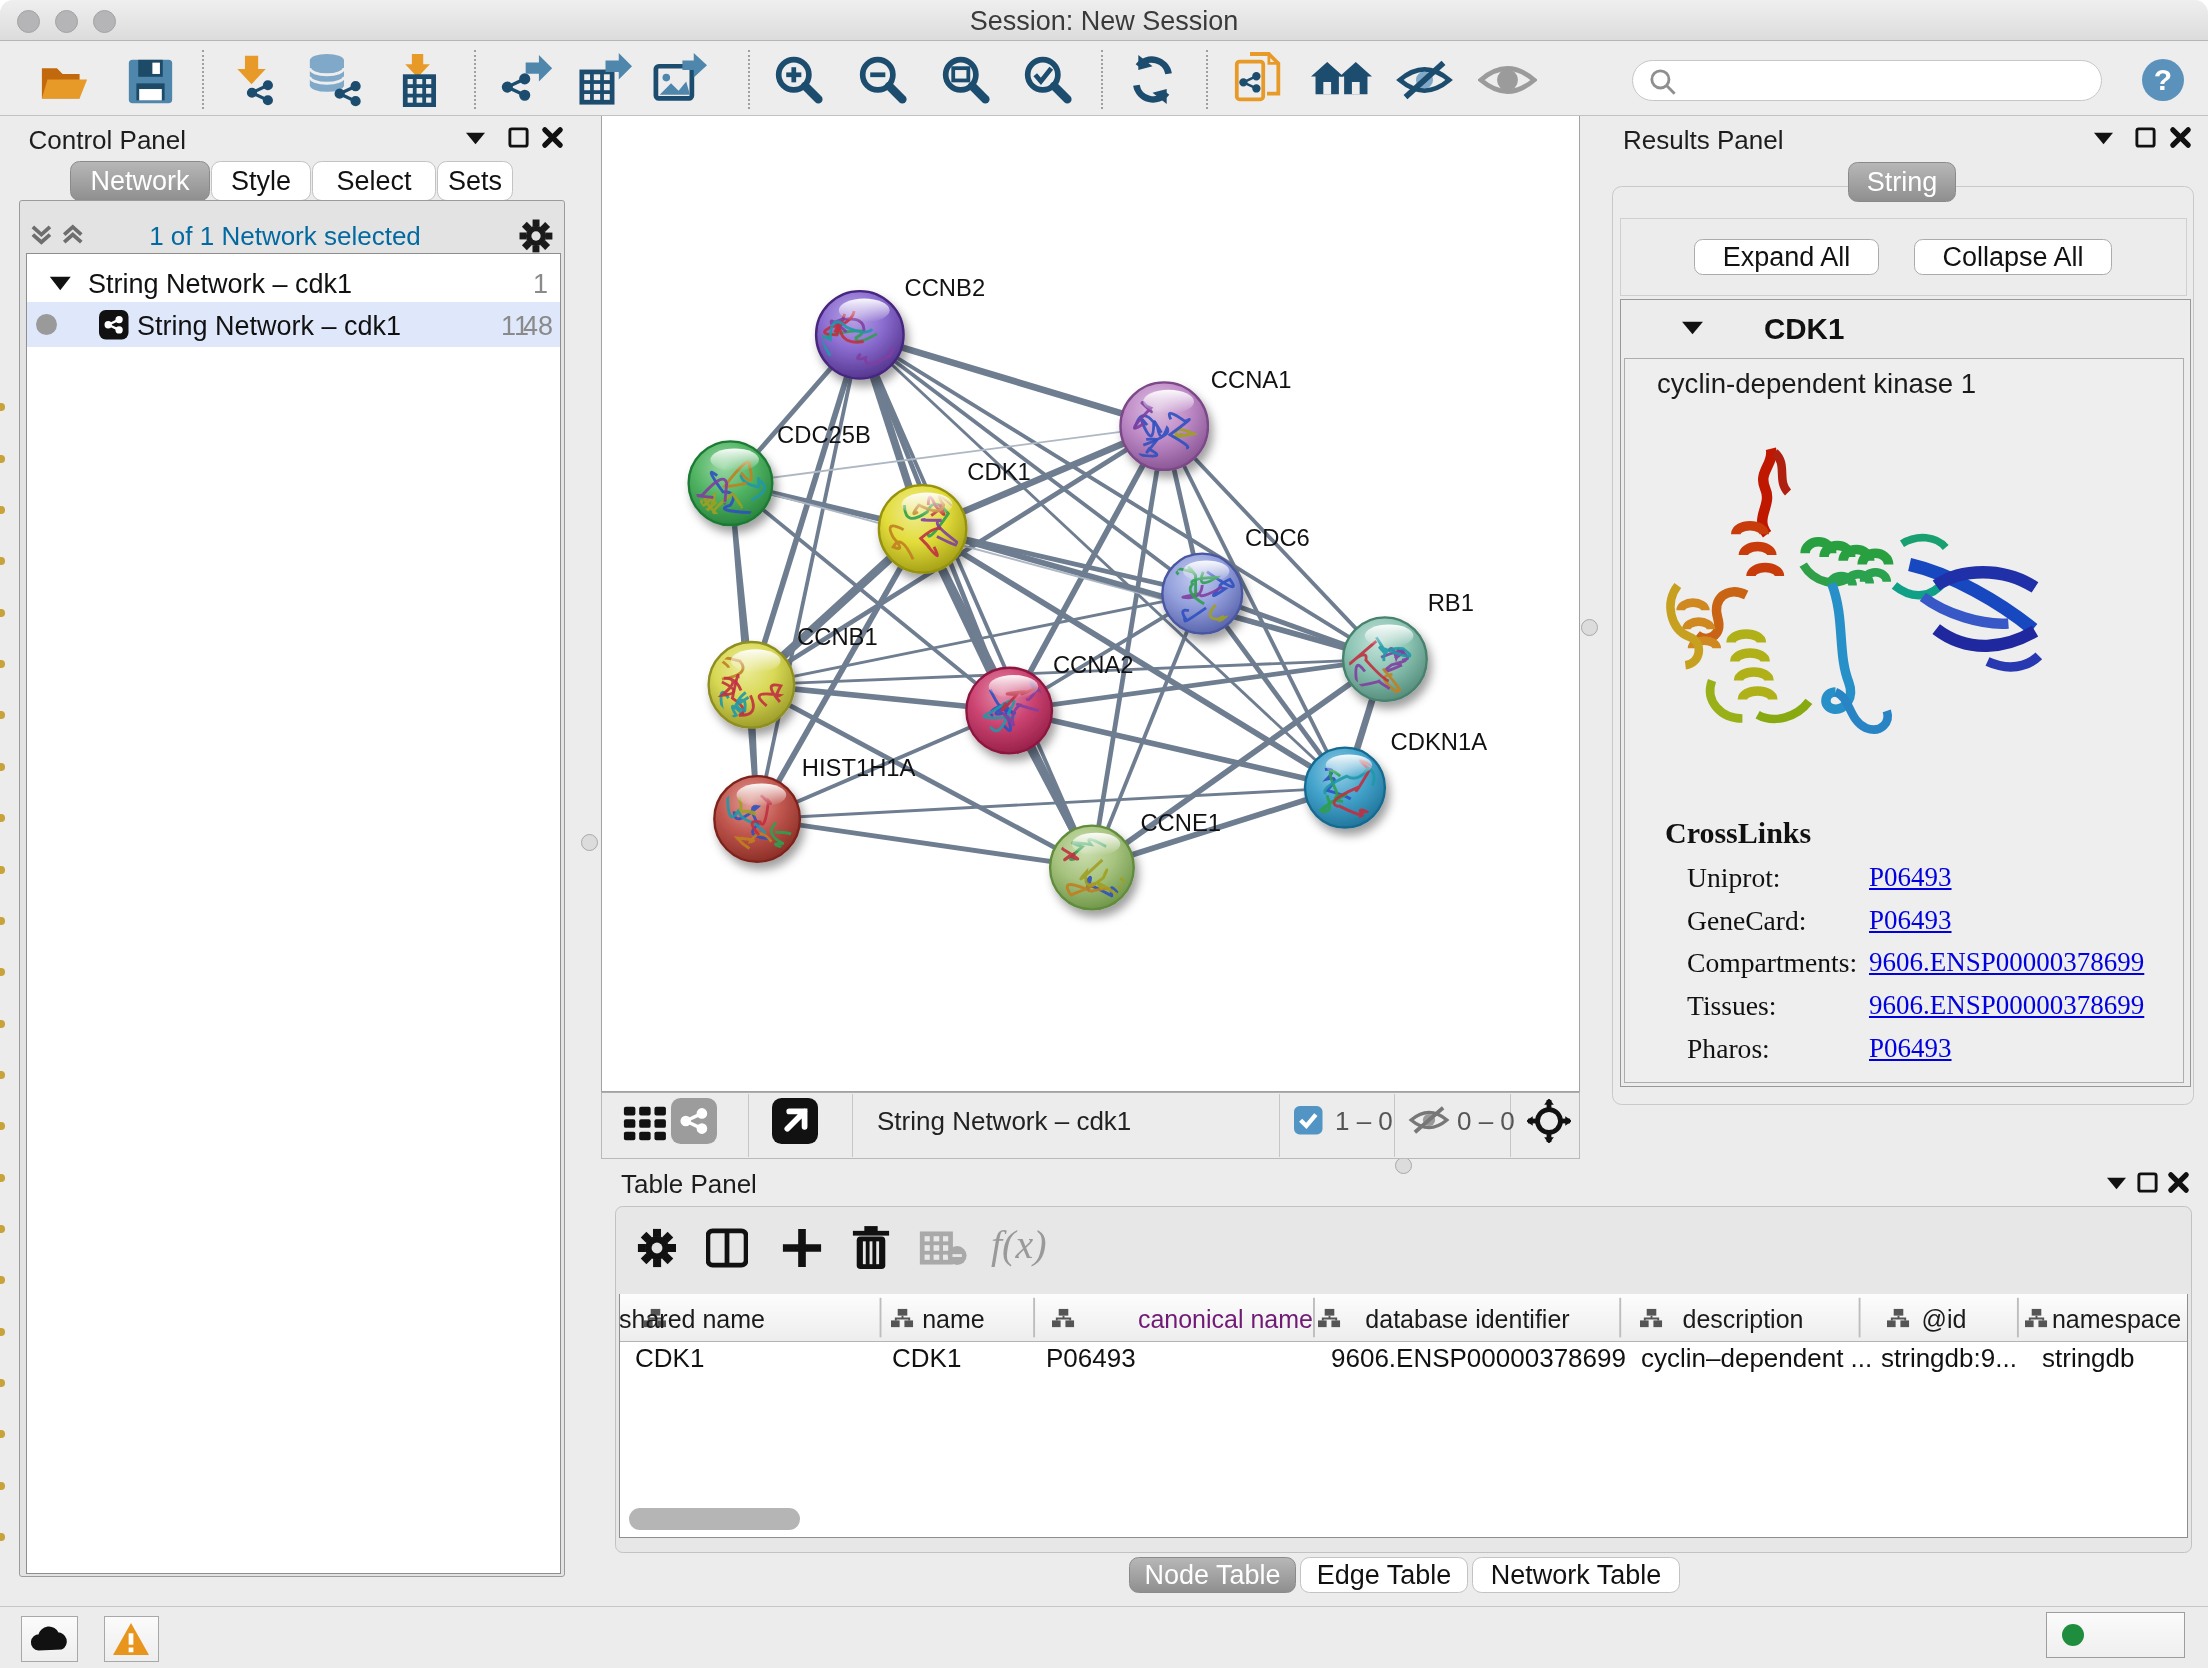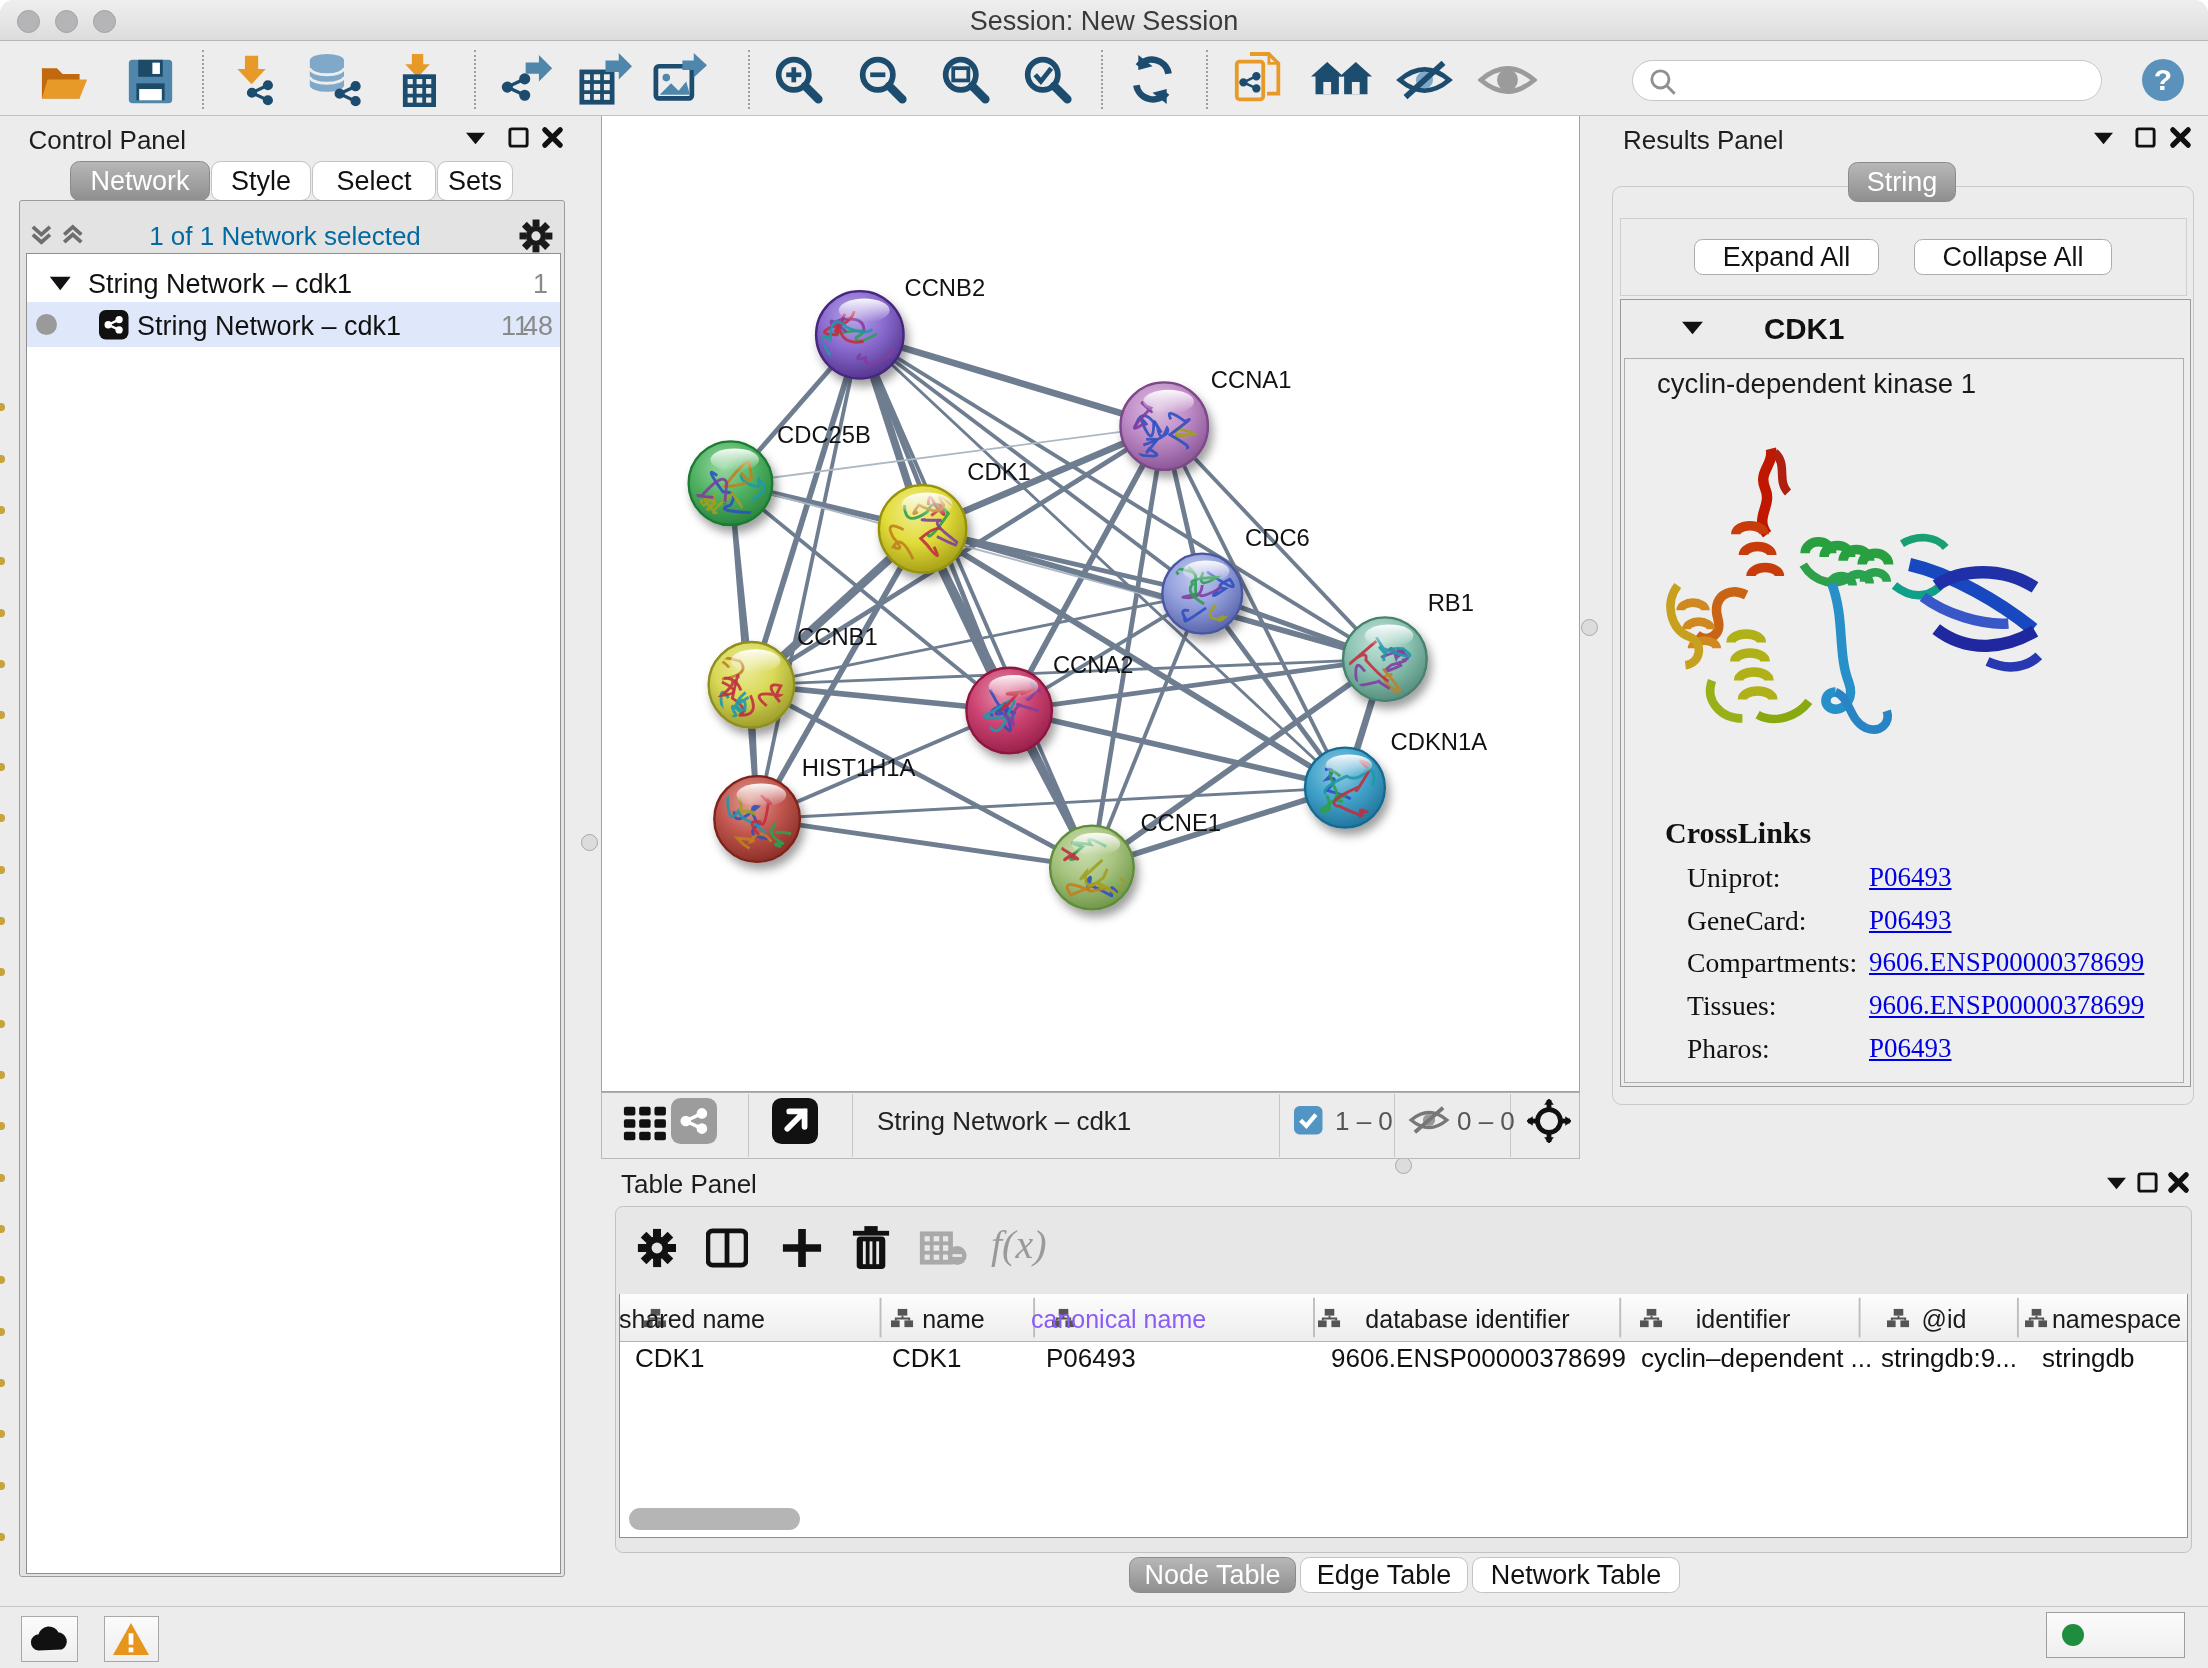--- a/index.html
+++ b/index.html
@@ -747,23 +747,23 @@
           <rect x="0" y="0" width="10" height="7"></rect>
           <rect x="-7" y="12" width="9" height="7"></rect>
           <rect x="7" y="12" width="9" height="7"></rect>
           <path d="M5,7 L5,10 L-2,10 L-2,12 M5,10 L12,10 L12,12" stroke="#555" fill="none" stroke-width="2"></path>
         </g>
       </g>
     </svg>
     <div class="abs" style="left:619px;top:1294px;width:1569px;height:49px;overflow:hidden;">
       <div class="abs" style="left:0px;top:11.4px;width:257px;font-size:25px;color:#1a1a1a;">shared name</div>
       <div class="abs" style="left:257px;top:11.4px;width:155px;text-align:center;font-size:25px;color:#1a1a1a;">name</div>
-      <div class="abs" style="left:412px;top:11.4px;width:282px;text-align:left;font-size:25px;color:#8b5cf6;">canonical name</div>
+      <div class="abs" style="left:412px;top:11.4px;width:282px;text-align:right;font-size:25px;color:#701a75;">canonical name</div>
       <div class="abs" style="left:694px;top:11.4px;width:309px;text-align:center;font-size:25px;color:#1a1a1a;">database identifier</div>
-      <div class="abs" style="left:1003px;top:11.4px;width:242px;text-align:center;font-size:25px;color:#1a1a1a;">identifier</div>
+      <div class="abs" style="left:1003px;top:11.4px;width:242px;text-align:center;font-size:25px;color:#1a1a1a;">description</div>
       <div class="abs" style="left:1245px;top:11.4px;width:160px;text-align:center;font-size:25px;color:#1a1a1a;">@id</div>
       <div class="abs" style="left:1405px;top:11.4px;width:185px;text-align:center;font-size:25px;color:#1a1a1a;">namespace</div>
     </div>
     <div class="abs" style="left:635px;top:1343px;font-size:26px;color:#111;">CDK1</div>
     <div class="abs" style="left:892px;top:1343px;font-size:26px;color:#111;">CDK1</div>
     <div class="abs" style="left:1046px;top:1343px;font-size:26px;color:#111;">P06493</div>
     <div class="abs" style="left:1331px;top:1343px;font-size:26px;color:#111;">9606.ENSP00000378699</div>
     <div class="abs" style="left:1641px;top:1343px;font-size:26px;color:#111;">cyclin–dependent ...</div>
     <div class="abs" style="left:1881px;top:1343px;font-size:26px;color:#111;">stringdb:9...</div>
     <div class="abs" style="left:2042px;top:1343px;font-size:26px;color:#111;">stringdb</div>

